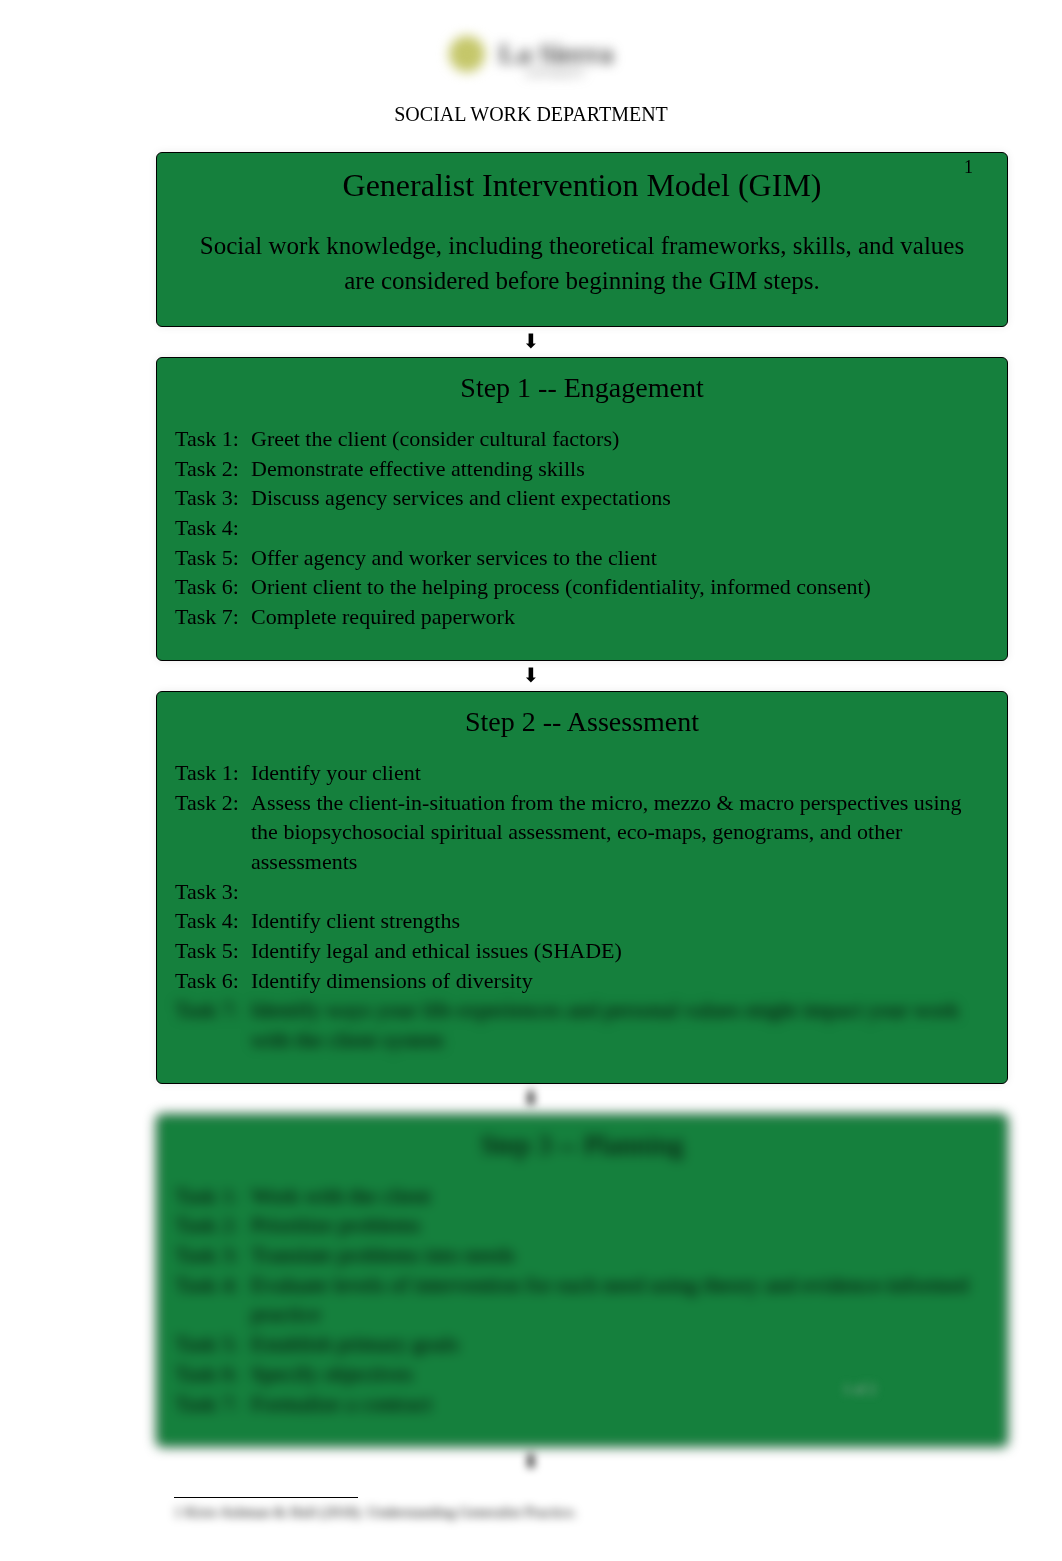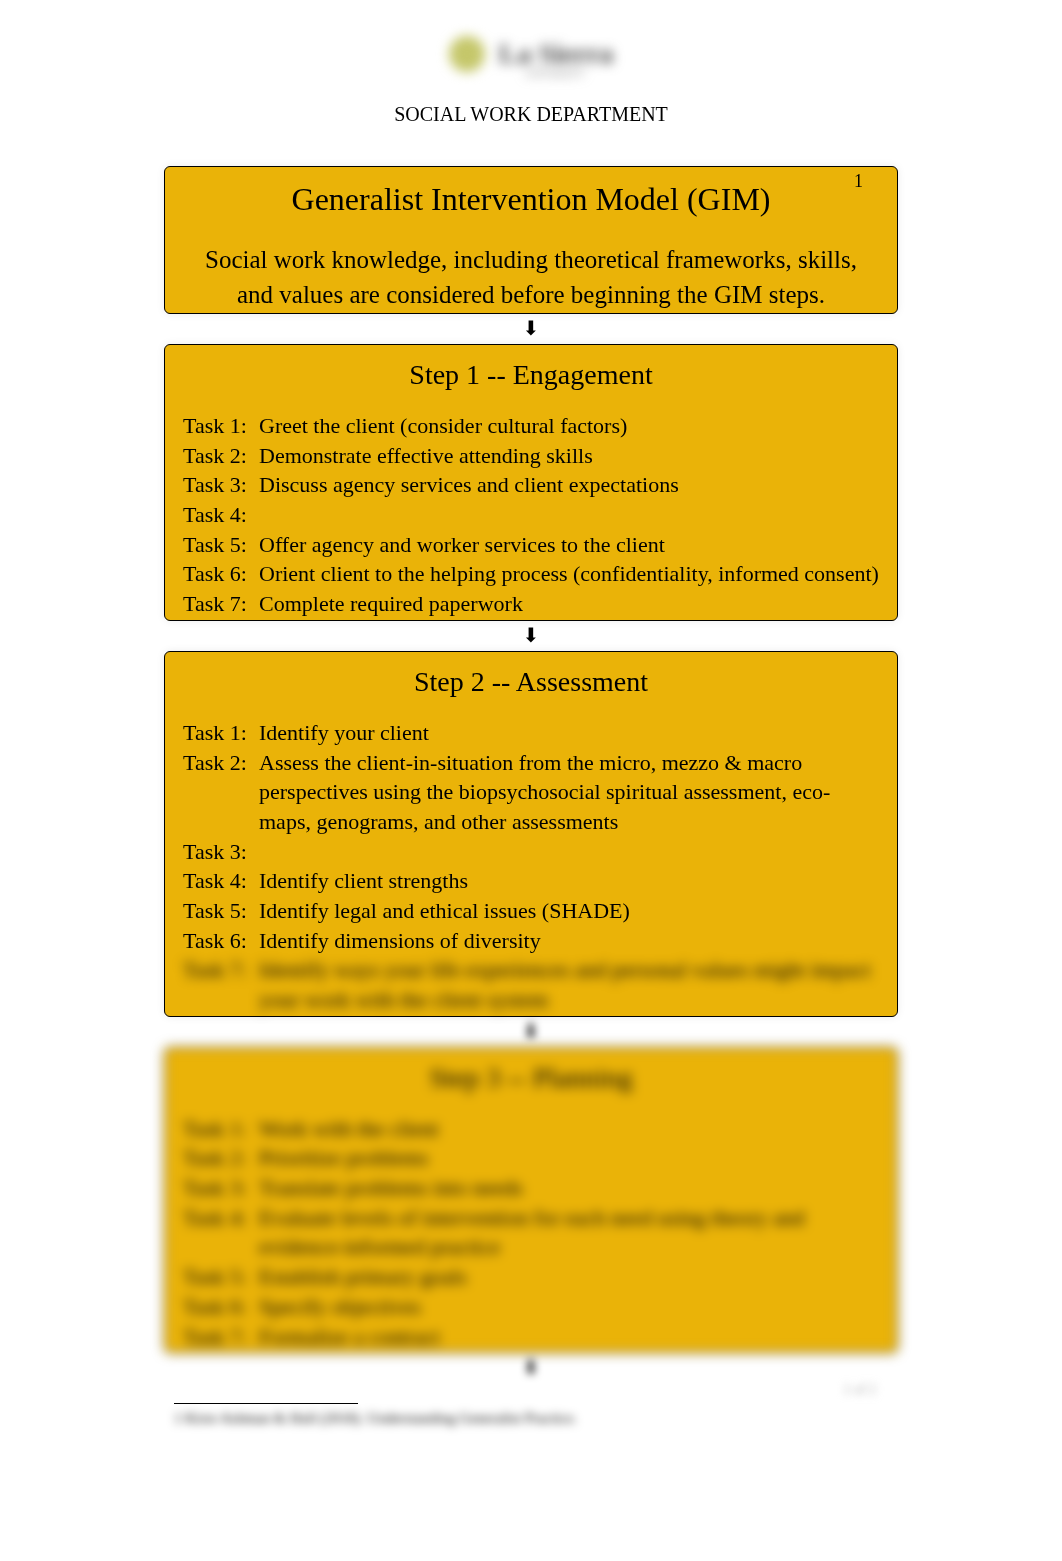--- a/index.html
+++ b/index.html
@@ -35,31 +35,31 @@
     }
     .logo-sub {
       font-size: 10px;
       color: #777;
       margin-top: -4px;
       padding-left: 48px;
     }
     .dept {
       text-align: center;
       font-size: 20px;
-      margin-bottom: 40px;
+      margin-bottom: 26px;
     }
     .content { width: 750px; margin: 0 auto; }
     .box {
       border: 1px solid #000;
       border-radius: 6px;
-      padding: 14px 18px 1px;
+      padding: 14px 18px 28px;
       margin: 0 auto;
-      width: 734px;
+      width: 852px;
       box-shadow: 0 0 8px rgba(0,0,0,0.08);
-      background: #eab308;
+      background: #15803d;
     }
     .title-box { text-align: center; position: relative; }
     .title {
       font-size: 32px;
       font-weight: normal;
       margin-bottom: 24px;
       display: inline-block;
     }
     .footnote-mark {
       font-size: 18px;

